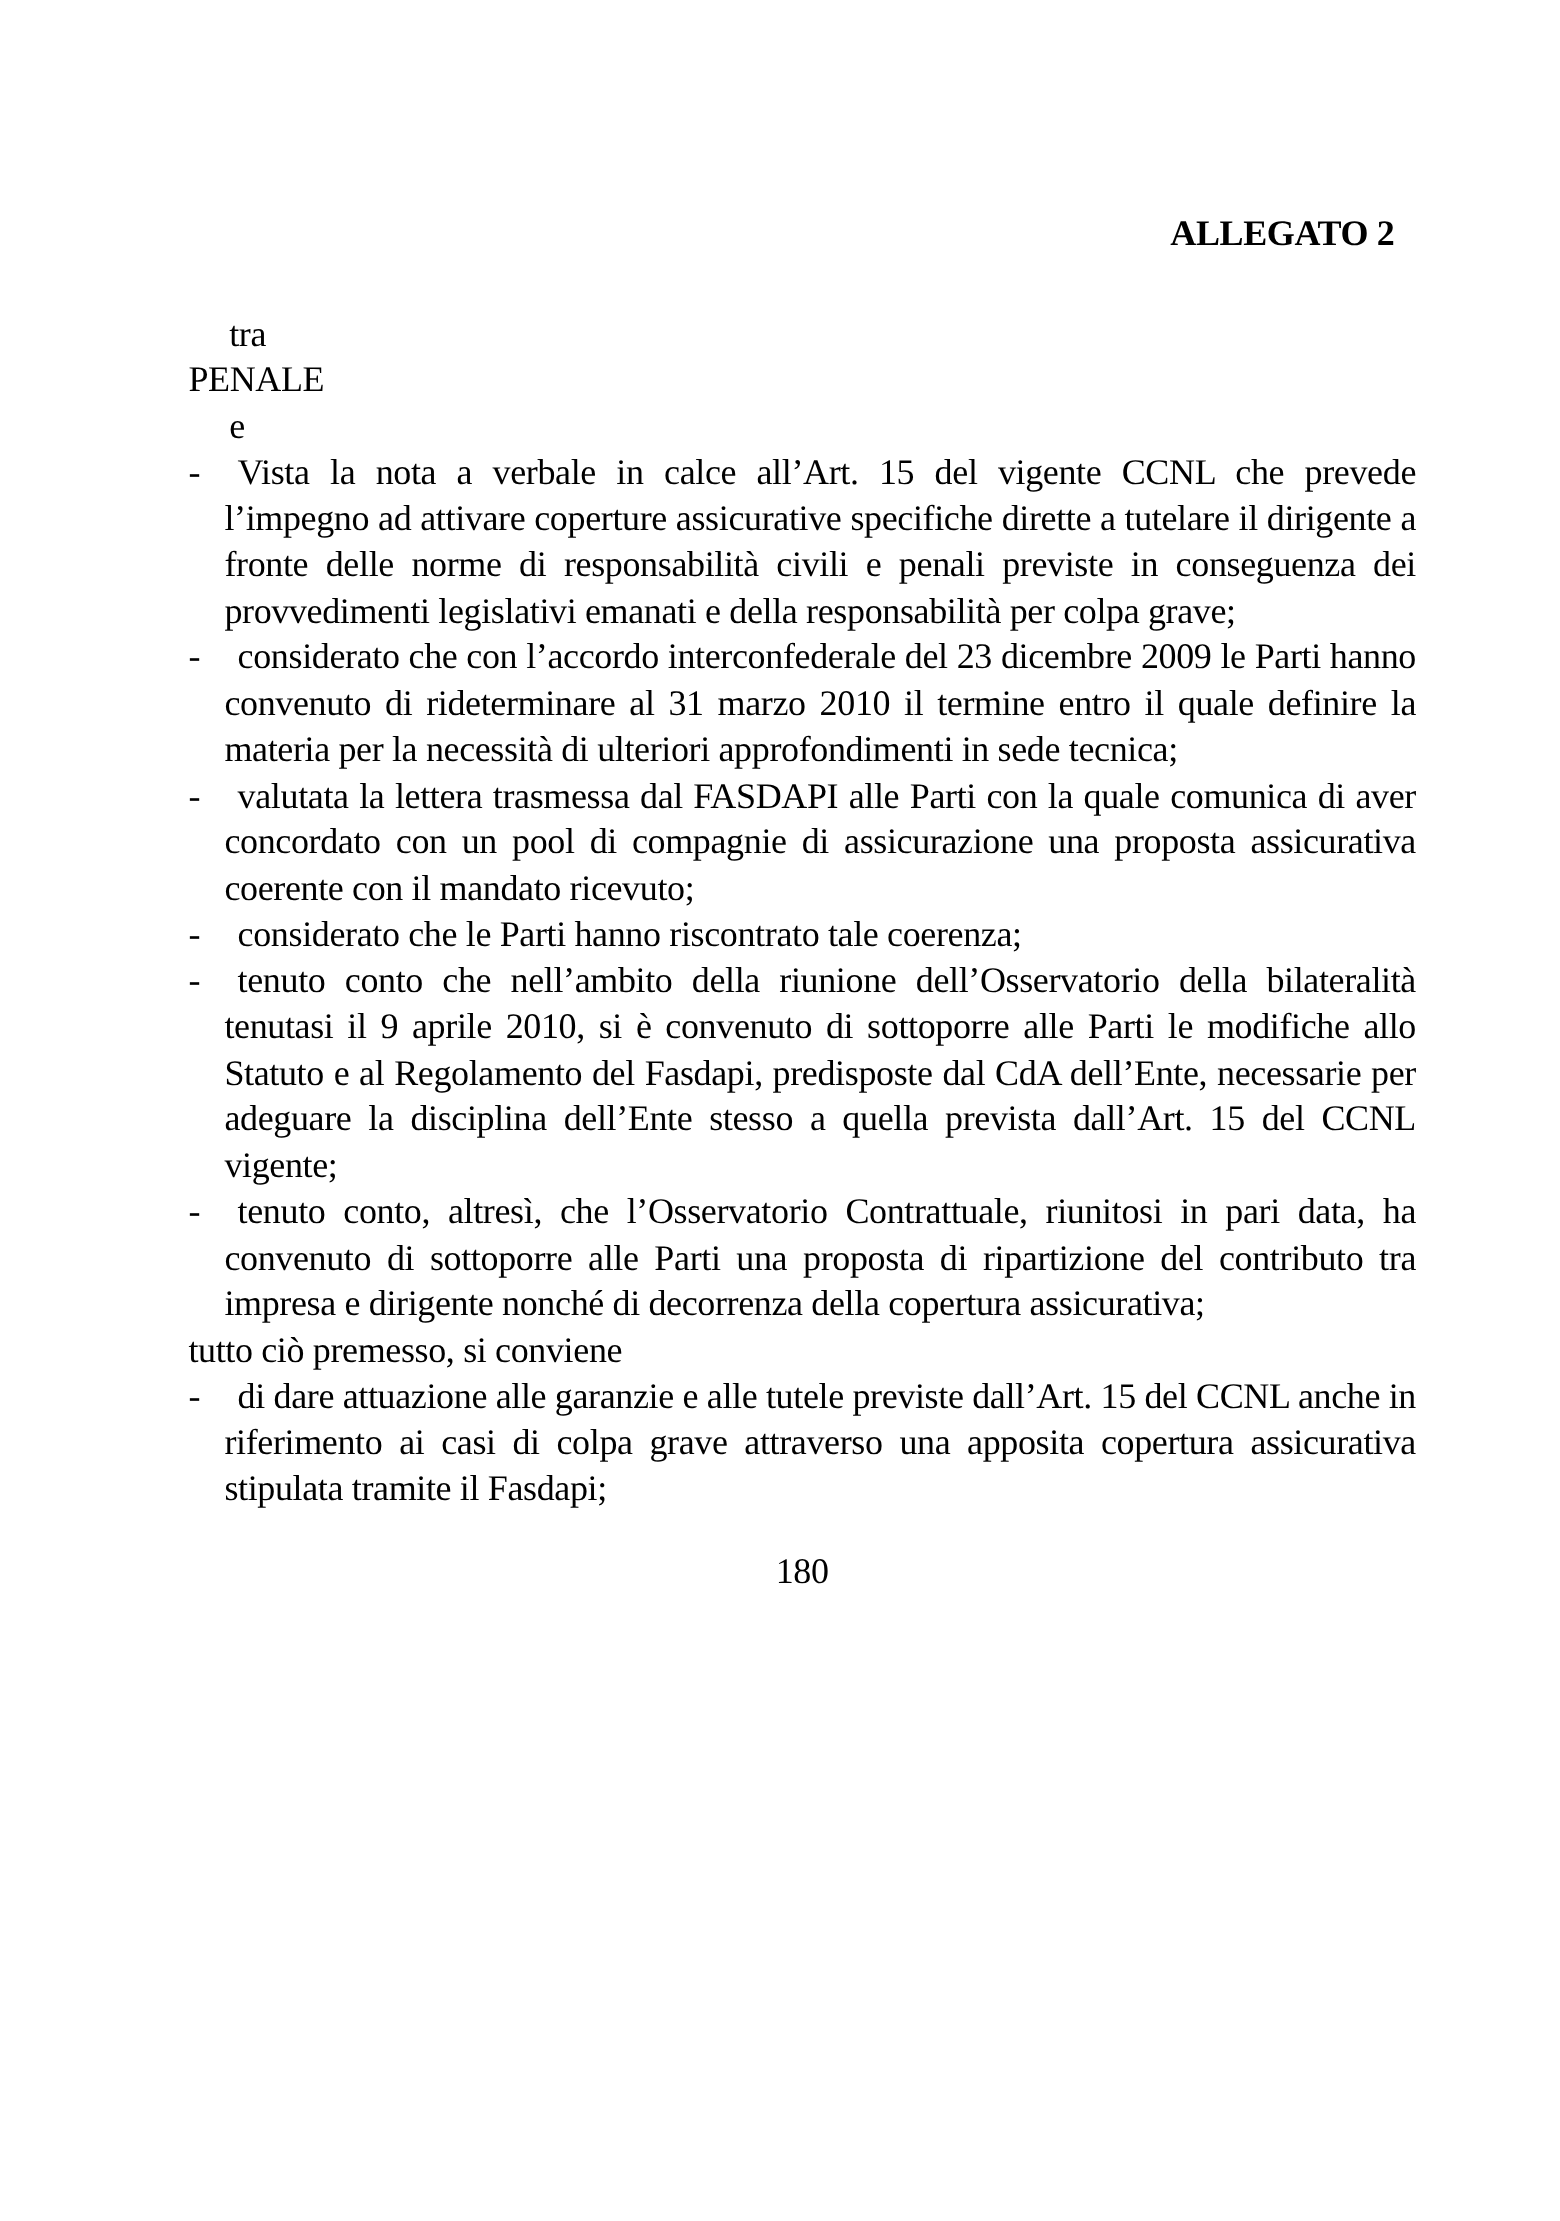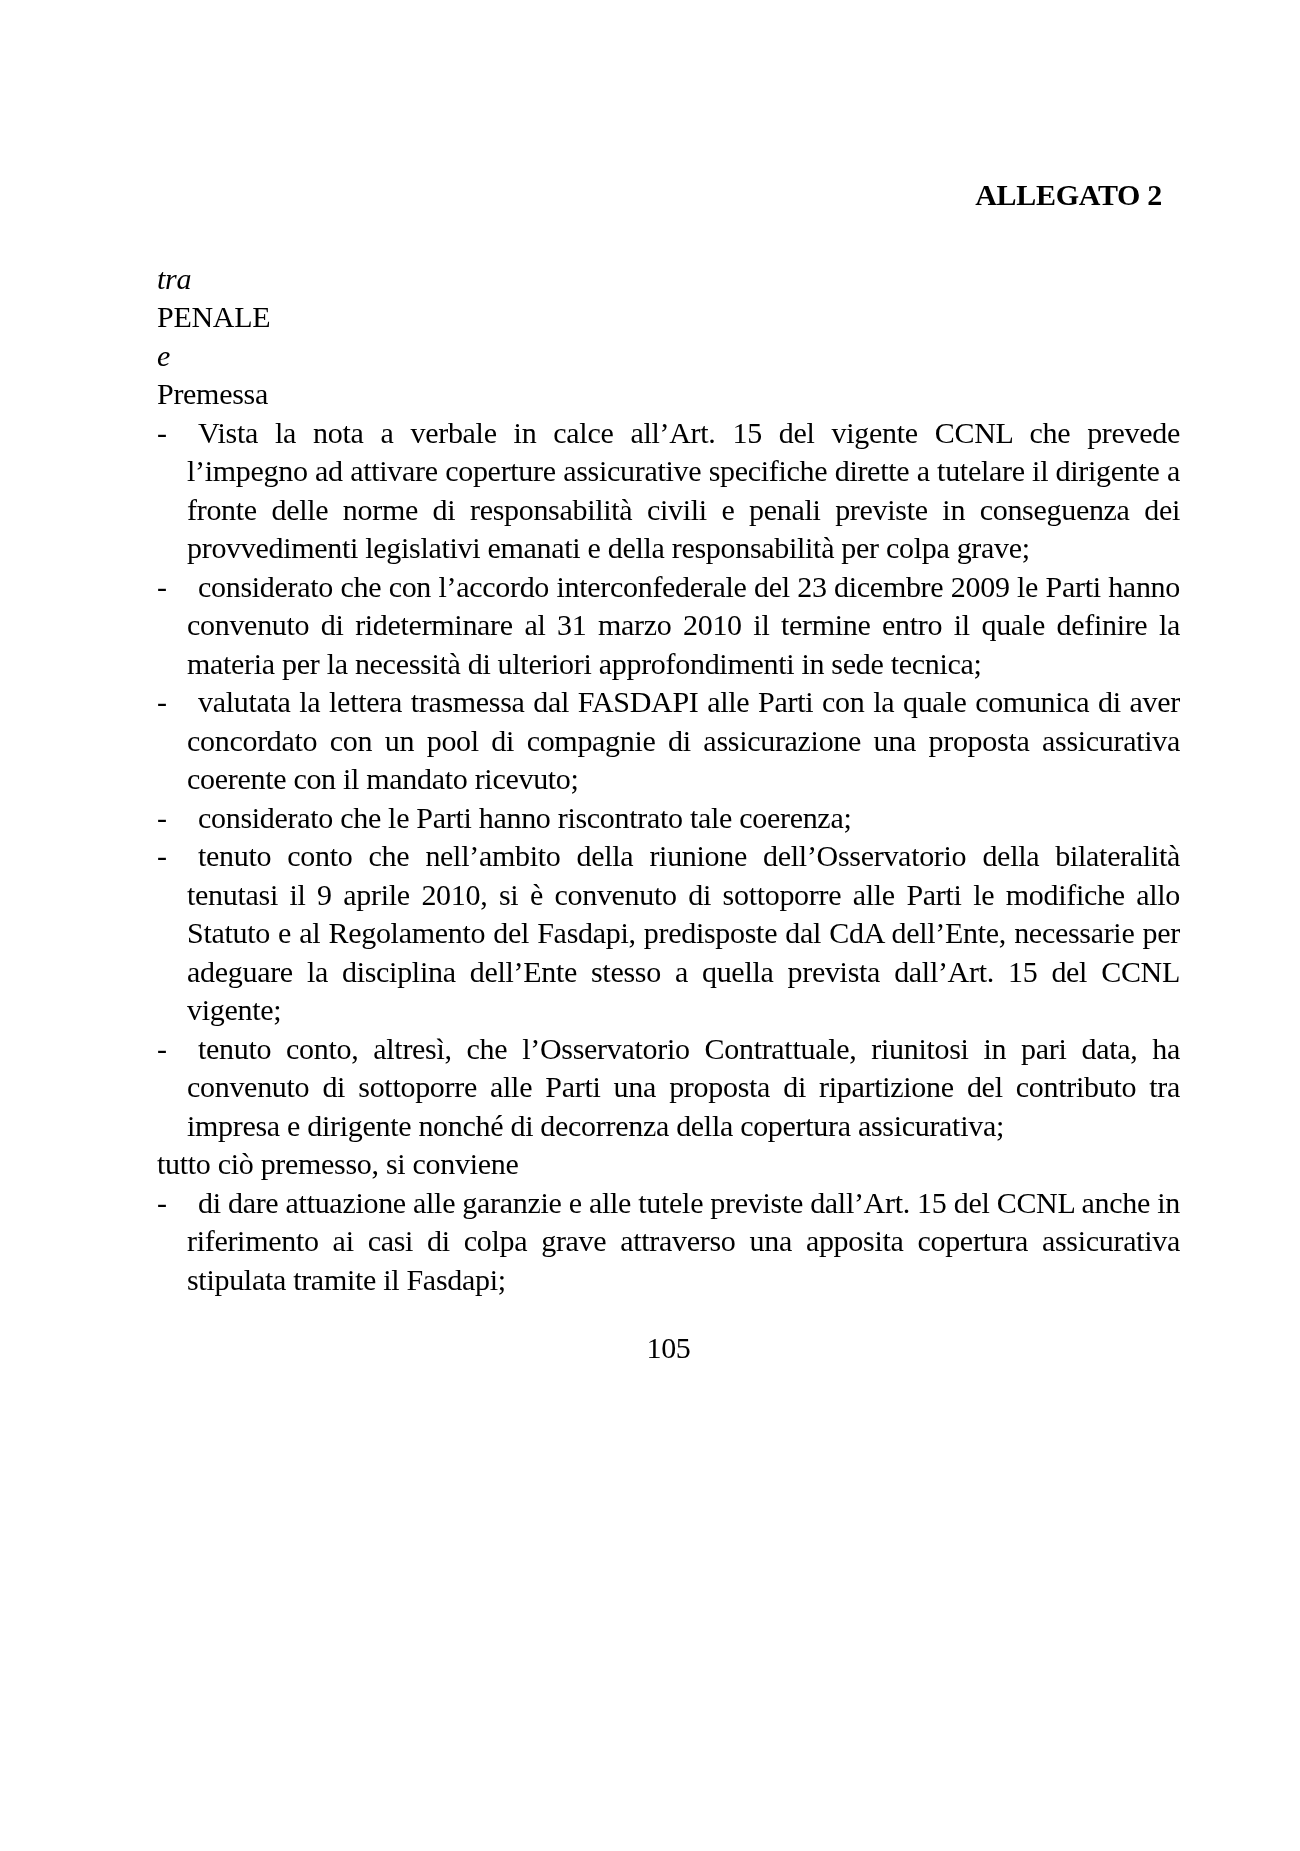--- a/index.html
+++ b/index.html
@@ -34,21 +34,21 @@
   .doc-title div {
     white-space: nowrap;
   }
   .intro {
     margin-top: 45px;
   }
   .intro .line {
     line-height: 38.5px;
   }
   .italic {
-    font-style: italic;
+    margin-left: 34px;
   }
   .item {
     position: relative;
     padding-left: 30px;
     text-indent: 11px;
     text-align: justify;
     line-height: 38.5px;
   }
   .item .dash {
     position: absolute;
@@ -73,21 +73,20 @@
 
 <div class="page">
 
   <div class="annex">ALLEGATO 2</div>
 
 
   <div class="intro">
     <div class="line italic">tra</div>
     <div class="line">PENALE</div>
     <div class="line italic">e</div>
-    <div class="line">Premessa</div>
   </div>
 
   <div class="items">
     <div class="item">
       <span class="dash">-</span>
       <span>Vista la nota a verbale in calce all’Art. 15 del vigente CCNL che prevede l’impegno ad attivare coperture assicurative specifiche dirette a tutelare il dirigente a fronte delle norme di responsabilità civili e penali previste in conseguenza dei provvedimenti legislativi emanati e della responsabilità per colpa grave;</span>
     </div>
     <div class="item">
       <span class="dash">-</span>
       <span>considerato che con l’accordo interconfederale del 23 dicembre 2009 le Parti hanno convenuto di rideterminare al 31 marzo 2010 il termine entro il quale definire la materia per la necessità di ulteriori approfondimenti in sede tecnica;</span>
@@ -112,15 +111,15 @@
 
   <div class="conclusion-heading">tutto ciò premesso, si conviene</div>
 
   <div class="items">
     <div class="item">
       <span class="dash">-</span>
       <span>di dare attuazione alle garanzie e alle tutele previste dall’Art. 15 del CCNL anche in riferimento ai casi di colpa grave attraverso una apposita copertura assicurativa stipulata tramite il Fasdapi;</span>
     </div>
   </div>
 
-  <div class="page-number">105</div>
+  <div class="page-number">180</div>
 
 </div>
 
 </body></html>

